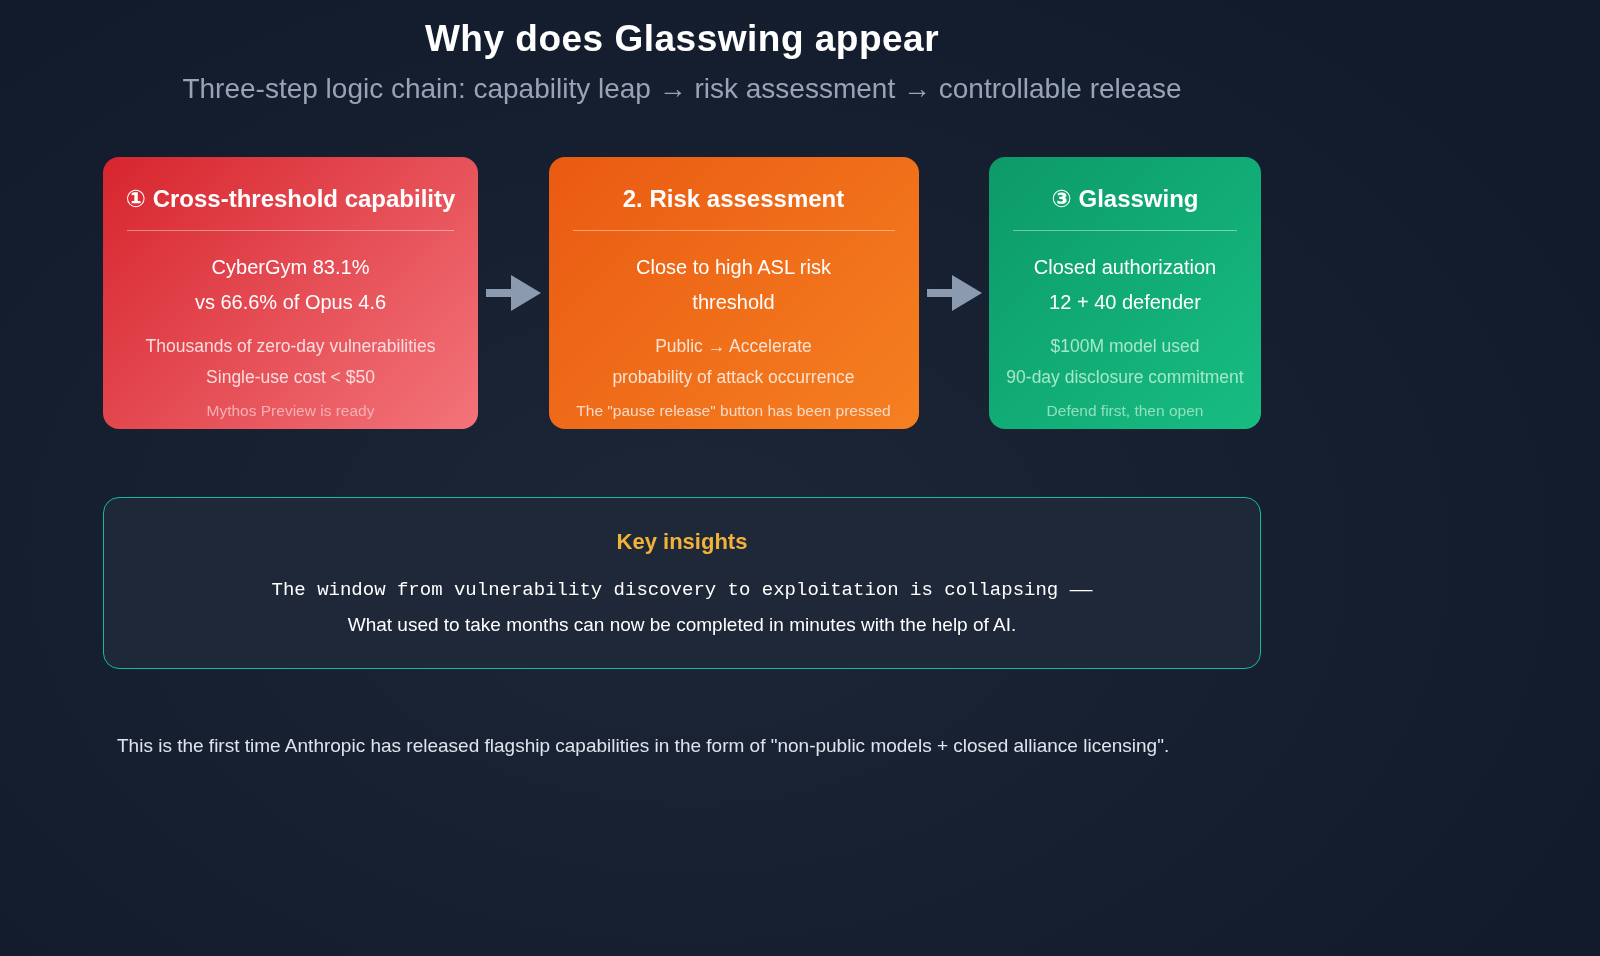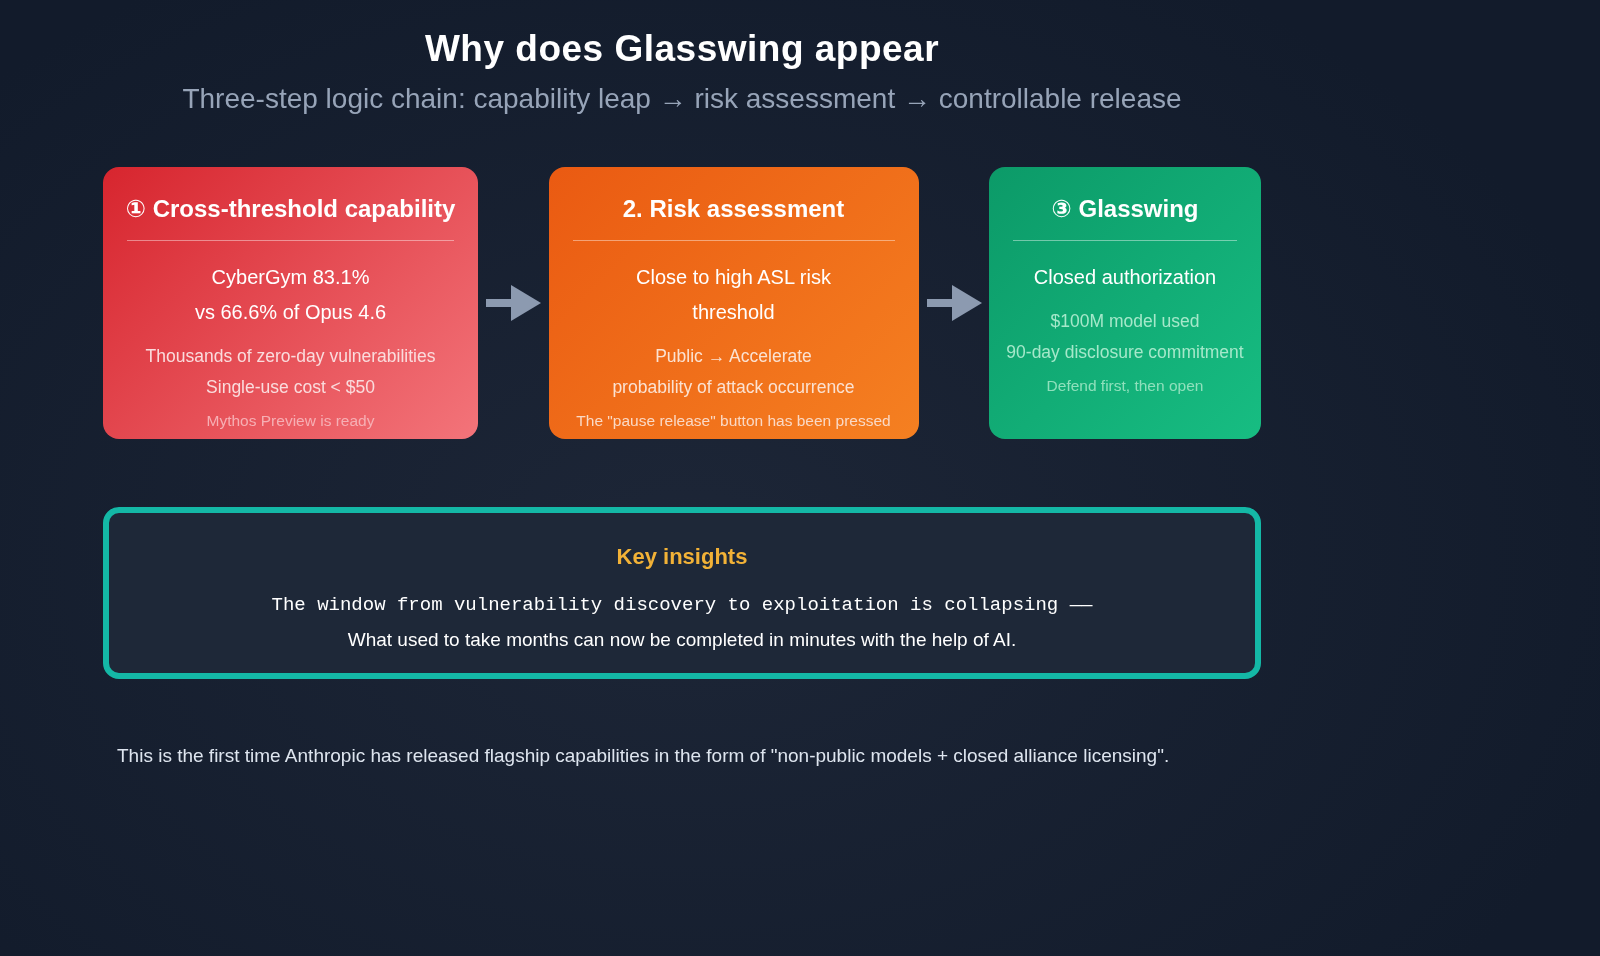--- a/index.html
+++ b/index.html
@@ -8,21 +8,21 @@
     font-family: "Liberation Sans", "DejaVu Sans", sans-serif;
     background: radial-gradient(1300px 900px at 43% 58%, #1D2637 0%, #121B2B 75%);
     color: #fff;
   }
   .content {
     position: relative;
     width: 1158px;
     margin-left: 103px;
   }
   
-  .hdr { text-align: center; padding-top: 28px; }
+  .hdr { text-align: center; padding-top: 18px; }
   .hdr h1 {
     font-size: 37px;
     font-weight: bold;
     color: #ffffff;
     letter-spacing: 0.5px;
   }
   .hdr p {
     margin-top: 13px;
     font-size: 28px;
     color: #97A4B8;
@@ -68,21 +68,21 @@
   .arrow-cell {
     flex: 1;
     display: flex;
     align-items: center;
     justify-content: center;
   }
   
   .insights {
     margin-top: 68px;
     height: 172px;
-    border: 6px solid #14b8a6;
+    border: 1px solid #14b8a6;
     border-radius: 16px;
     background: #1E2838;
     text-align: center;
     padding-top: 31px;
   }
   .insights h3 {
     font-size: 22px;
     font-weight: bold;
     color: #F2B237;
   }
@@ -149,20 +149,21 @@
         <rect x="2" y="16" width="27" height="8" fill="#8C9AB0"></rect>
         <polygon points="27,2 57,20 27,38" fill="#8C9AB0"></polygon>
       </svg>
     </div>
 
     <article class="card card-glasswing">
       <h2>③ Glasswing</h2>
       <div class="divider"></div>
       <div class="primary-block">
         <div class="primary">Closed authorization</div>
+        <div class="primary">12 + 40 defender</div>
       </div>
       <div class="secondary-block">
         <div class="secondary">$100M model used</div>
         <div class="secondary">90-day disclosure commitment</div>
       </div>
       <div class="tertiary-line">Defend first, then open</div>
     </article>
 
   </section>
 

